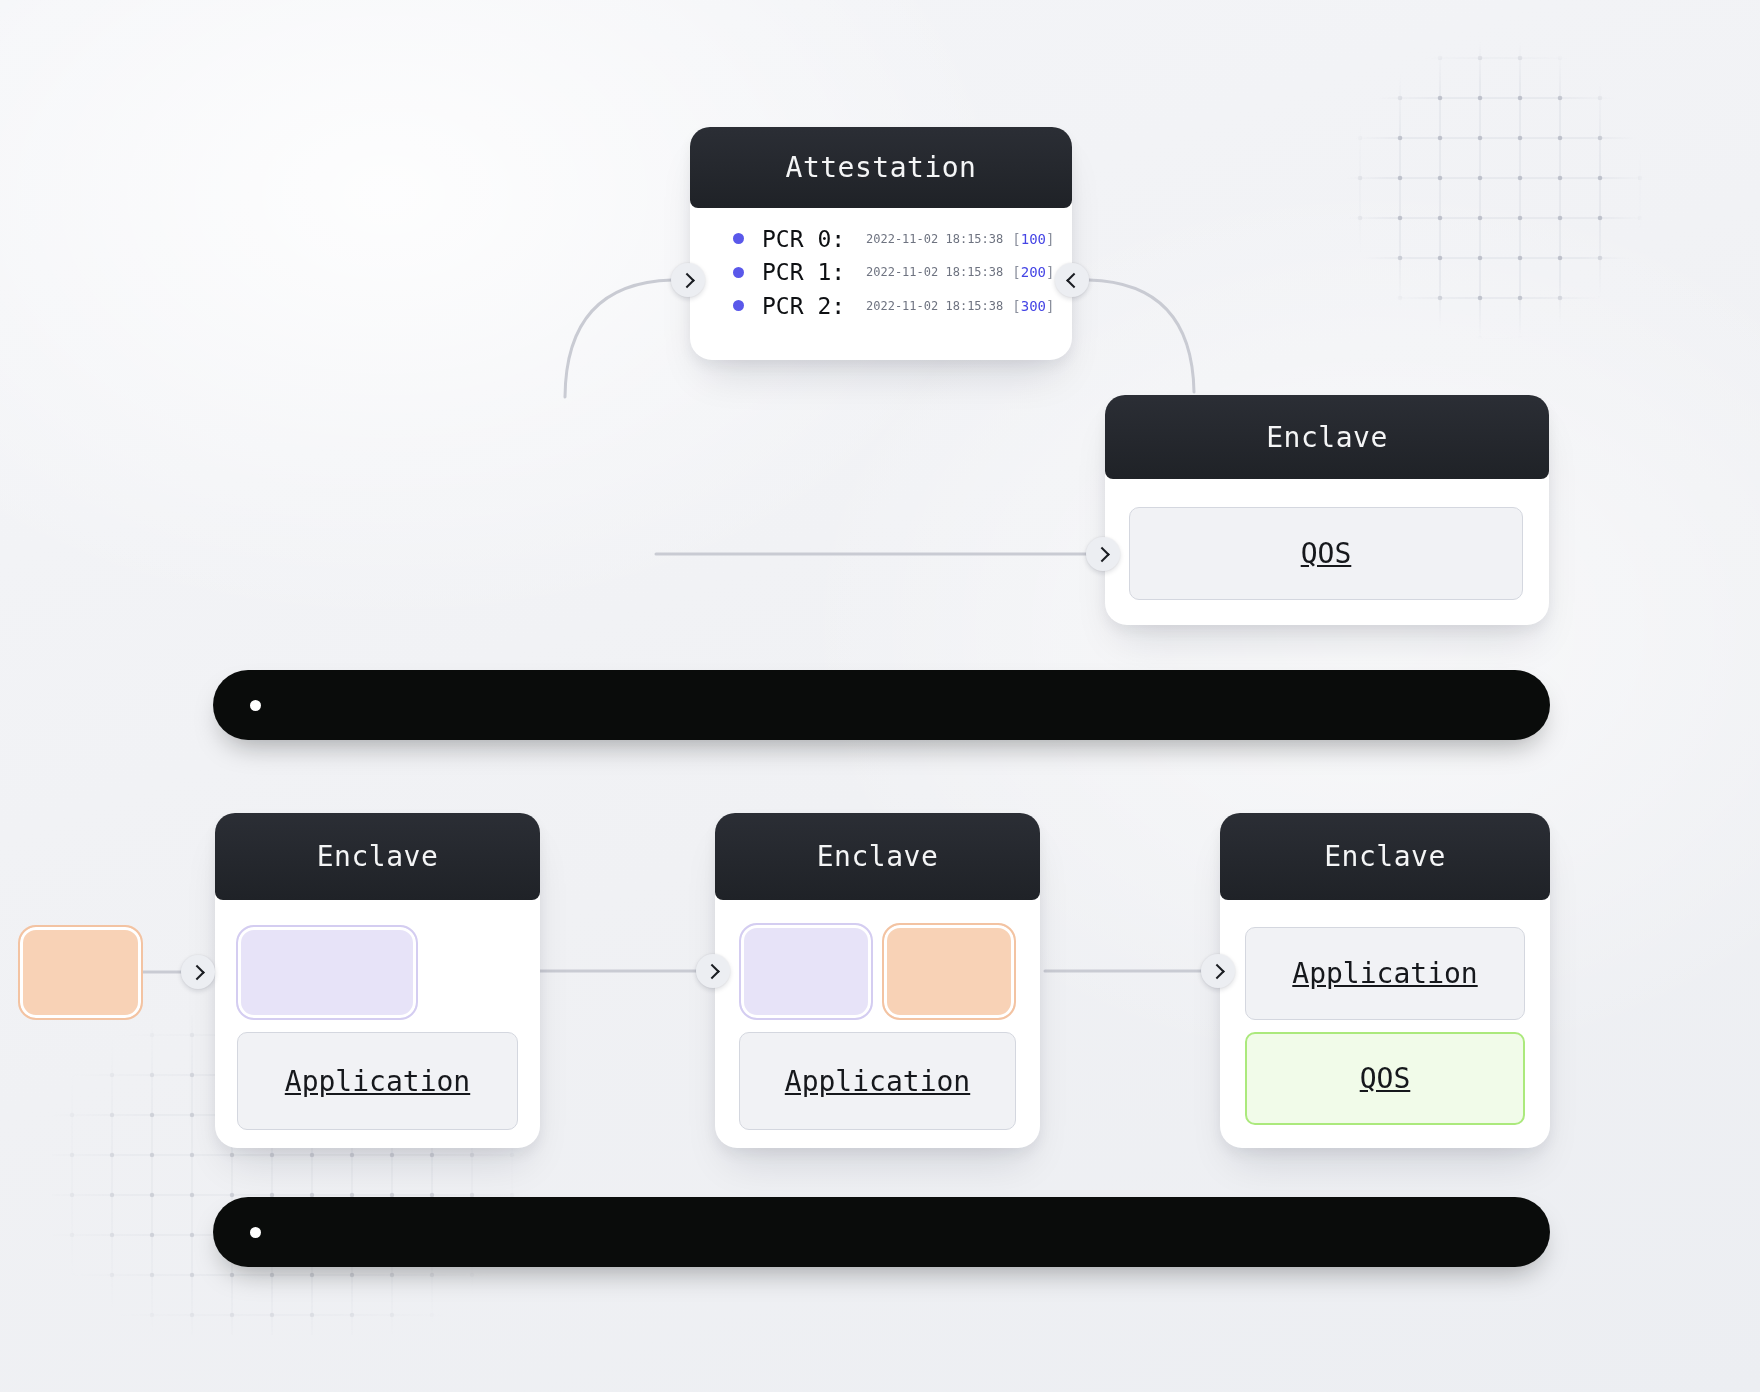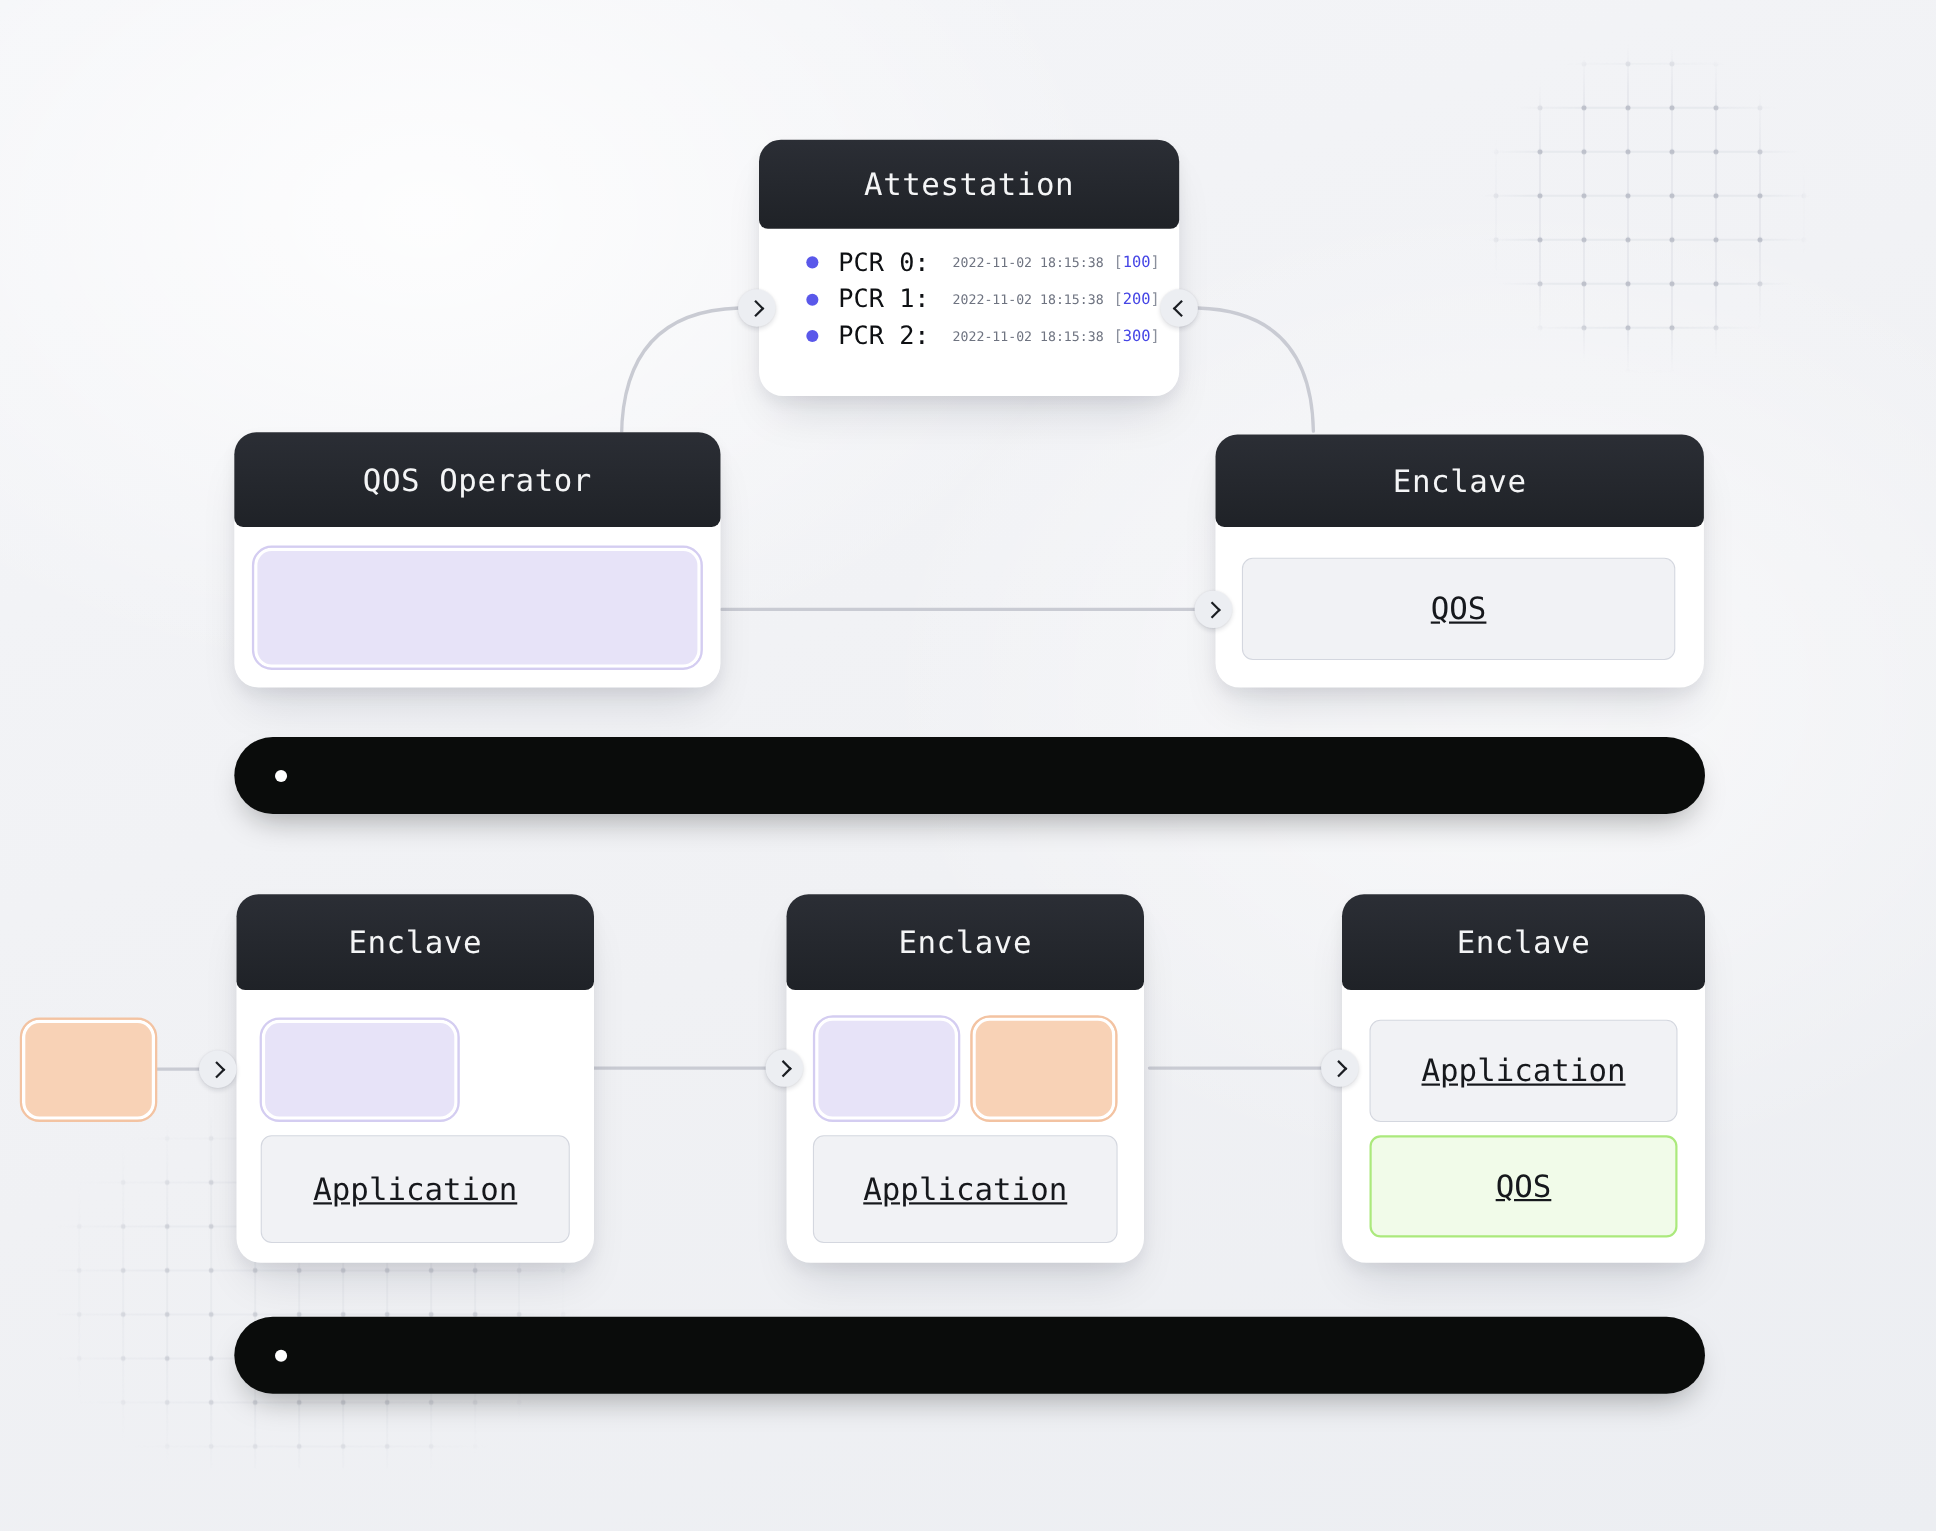--- a/index.html
+++ b/index.html
@@ -145,26 +145,20 @@
       </div>
       <div class="pcr-row">
         <span class="pcr-dot"></span>
         <span class="pcr-label">PCR 2:</span>
         <span class="pcr-ts">2022-11-02 18:15:38</span>
         <span class="pcr-val"><span class="bracket">[</span><span class="val-num">300</span><span class="bracket">]</span></span>
       </div>
     </div>
   </div>
 
-  <div class="card" style="left:213px;top:393px;width:442px;height:232px">
-    <div class="card-header" style="height:86px">
-      <span>QOS Operator</span>
-    </div>
-    <div class="inner-box box-purple" style="position:absolute;left:16px;right:16px;top:103px;height:113px"></div>
-  </div>
 
   <div class="card" style="left:1105px;top:395px;width:444px;height:230px">
     <div class="card-header" style="height:84px">
       <span>Enclave</span>
     </div>
     <div class="inner-box box-gray" style="position:absolute;left:24px;right:26px;top:112px;height:93px">
       <span>QOS</span>
     </div>
   </div>
 

